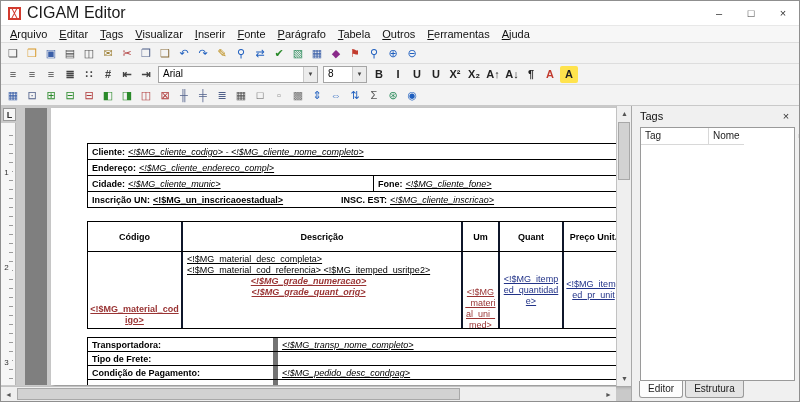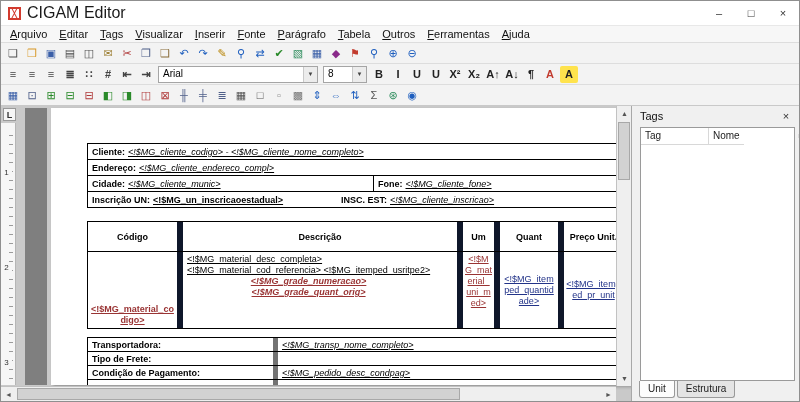--- a/index.html
+++ b/index.html
@@ -57,21 +57,21 @@
   .t1 { position:absolute; left:36px; top:35px; width:537px; border:1px solid #000; border-bottom:none; }
   .t1-row { height:16px; display:flex; align-items:center; border-bottom:1px solid #000; overflow:hidden; }
   .t1-row .cell { height:100%; display:flex; align-items:center; padding:0 4px; overflow:hidden; }
   .t1-row .cell.c1 { width:286px; border-right:1px solid #000; }
   .t1-row .cell.c2 { flex:1; }
   .t1-row.single { padding:0 4px; }
 
   .t2 { position:absolute; left:36px; top:113px; width:537px; border:1px solid #000; }
   .t2-hrow { display:flex; height:30px; border-bottom:1px solid #000; }
   .t2-drow { display:flex; height:76px; }
-  .t2 .c { border-right:6px solid #0f172a; overflow:hidden; padding:2px 2px; }
+  .t2 .c { border-right:2px solid #0f172a; overflow:hidden; padding:2px 2px; }
   .t2 .c:last-child { border-right:none; }
   .c-codigo{ width:95px; } .c-desc{ width:280px; } .c-um{ width:37px; } .c-quant{ width:64px; } .c-preco{ flex:1; }
   .t2-hrow .c { display:flex; align-items:center; justify-content:center; text-align:center; font-weight:bold; }
   .t2-drow .c { display:flex; }
   .t2-drow .c-codigo { align-items:flex-end; justify-content:center; text-align:center;font-weight:bold; }
   .t2-drow .c-desc { align-items:flex-start; padding-left:4px; }
   .t2-drow .c-um { align-items:flex-start; justify-content:center; text-align:center; }
   .t2-drow .c-quant, .t2-drow .c-preco { align-items:center; justify-content:center; text-align:center; }
   .btag { text-decoration:underline; word-break:break-all; line-height:11px; }
   .dtag { text-decoration:underline; line-height:11px; white-space:nowrap; }
@@ -278,21 +278,21 @@
             </div>
             <div class="c c-desc">
               <div>
                 <div class="dtag">&lt;!$MG_material_desc_completa&gt;</div>
                 <div class="dtag">&lt;!$MG_material_cod_referencia&gt; &lt;!$MG_itemped_usritpe2&gt;</div>
                 <div class="grade" style="color: rgb(153, 51, 51);">&lt;!$MG_grade_numeracao&gt;</div>
                 <div class="grade" style="color: rgb(153, 51, 51);">&lt;!$MG_grade_quant_orig&gt;</div>
               </div>
             </div>
             <div class="c c-um">
-              <span class="btag" style="color: rgb(153, 51, 51);">&lt;!$MG_material_uni_med&gt;</span>
+              <span class="btag" style="color: rgb(153, 51, 51); margin-top: 33px;">&lt;!$MG_material_uni_med&gt;</span>
             </div>
             <div class="c c-quant">
               <span class="btag" style="color: rgb(34, 51, 136);">&lt;!$MG_itemped_quantidade&gt;</span>
             </div>
             <div class="c c-preco">
               <span class="btag" style="color: rgb(34, 51, 136);">&lt;!$MG_itemped_pr_unit</span>
             </div>
           </div>
         </div>
 
@@ -348,19 +348,19 @@
           <span class="tags-col w2">Nome</span>
         </div>
         <div class="tags-list"></div>
         <div class="tags-hscroll">
           <span class="scroll-btn left">◄</span>
           <div class="hthumb"></div>
           <span class="scroll-btn right">►</span>
         </div>
       </div>
       <div class="tags-tabs">
-        <span class="tab active">Unit</span>
+        <span class="tab active">Editor</span>
         <span class="tab">Estrutura</span>
       </div>
     </div>
 
   </div>
 </div>
 
 </body></html>

